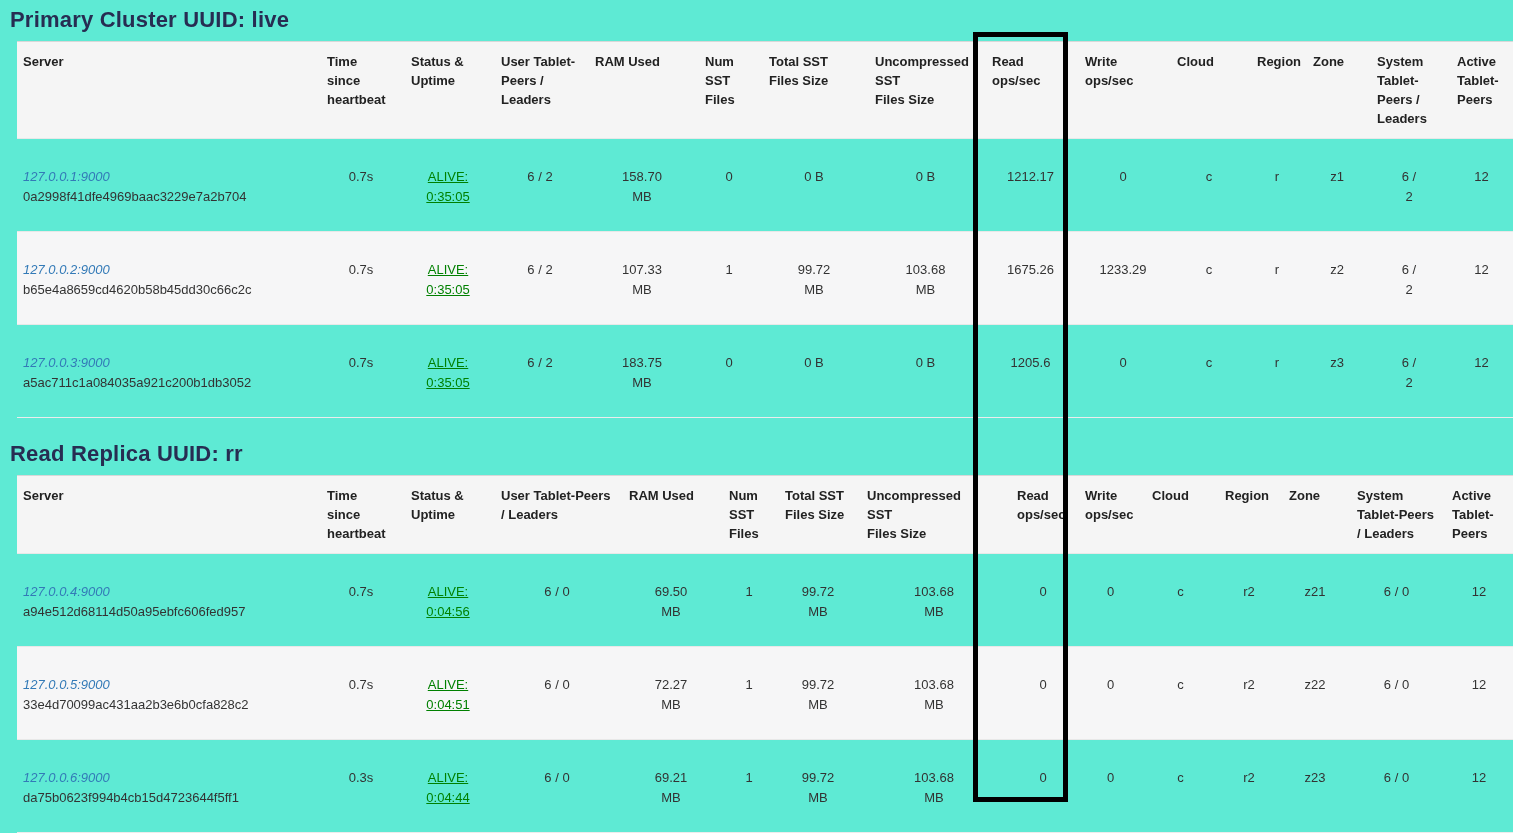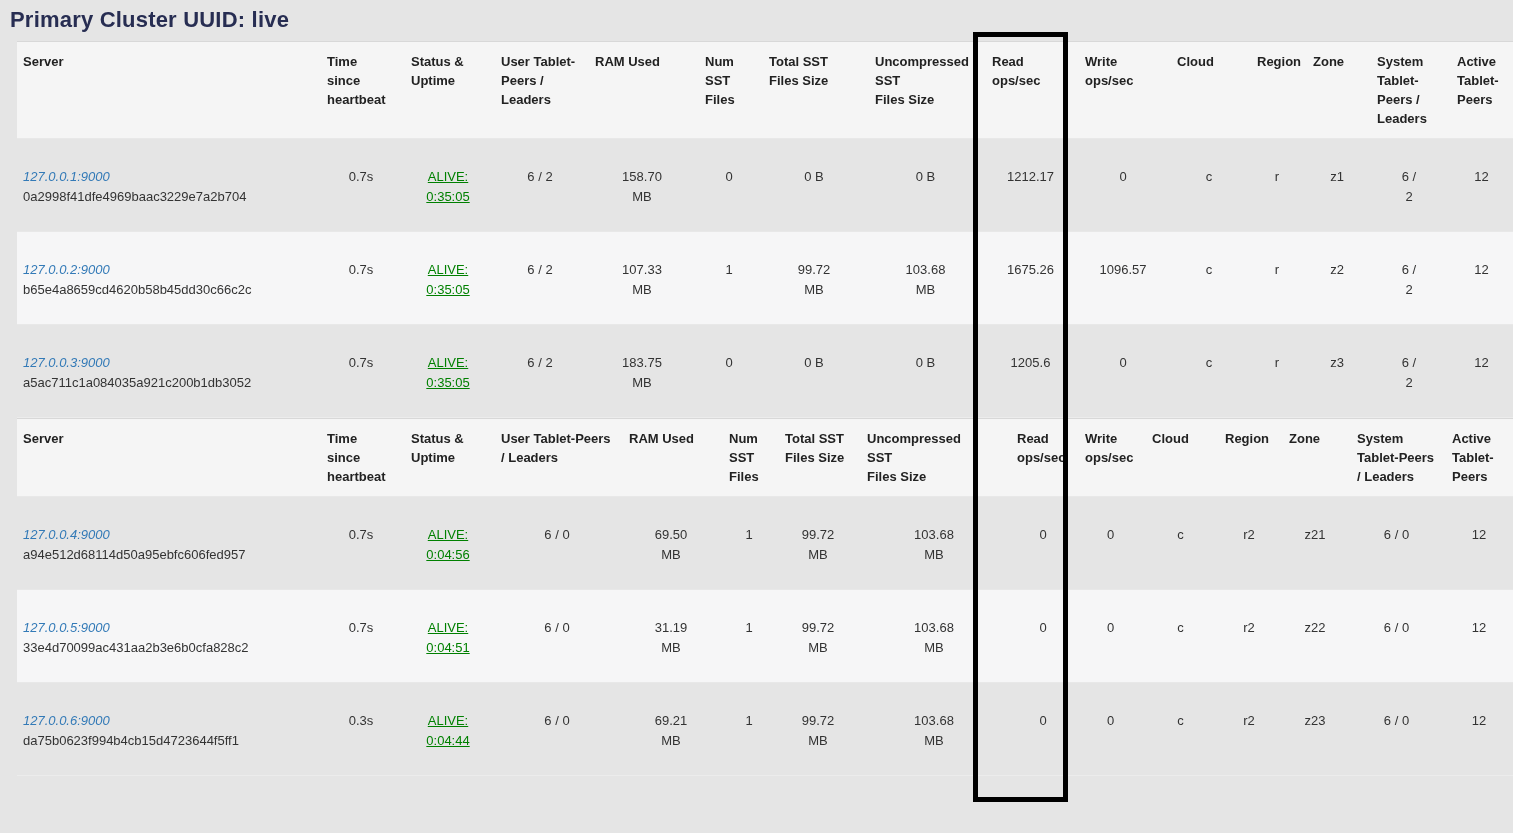--- a/index.html
+++ b/index.html
@@ -2,21 +2,21 @@
 <html style="--link: #337ab7; --alive: #008000; --title: #272d52; --highlight: #000000;"><head>
 <meta charset="utf-8">
 <style>
   :root{
     --link:#337ab7; --alive:#008000; --title:#272d52; --highlight:#000000;
     --hdr-bg:#f5f5f5; --stripe:#f6f6f7; --row-border:#e8e8e8; --table-border:#d8d8d8;
   }
   *{box-sizing:border-box;}
   html,body{margin:0;padding:0;background:#fff;}
   body{font-family:"Liberation Sans","DejaVu Sans",sans-serif;color:#333;}
-  .page{position:relative;width:1513px;height:833px;overflow:hidden;background:#e5e5e5;}
+  .page{position:relative;width:1513px;height:833px;overflow:hidden;background:#5eead4;}
   .section-title{
     font-size:22px;font-weight:bold;color:var(--title);
     margin:0;padding:8px 0 9px 10px;line-height:24px;letter-spacing:0.2px;
   }
   .section-title.second{padding-top:24px;}
   table.servers-table{
     border-collapse:collapse;table-layout:fixed;width:1497px;margin-left:17px;
     border-top:1px solid var(--table-border);border-bottom:1px solid #ececec;
   }
   table.servers-table th{
@@ -128,21 +128,21 @@
 0:35:05</td>
           <td>6 / 2</td>
           <td>107.33
 MB</td>
           <td>1</td>
           <td>99.72
 MB</td>
           <td>103.68
 MB</td>
           <td>1675.26</td>
-          <td>1096.57</td>
+          <td>1233.29</td>
           <td>c</td>
           <td>r</td>
           <td>z2</td>
           <td>6 /
 2</td>
           <td>12</td>
         </tr>
         <tr>
           <td class="col-server"><a href="#">127.0.0.3:9000</a><div class="uuid">a5ac711c1a084035a921c200b1db3052</div></td>
           <td>0.7s</td>
@@ -159,20 +159,21 @@
           <td>c</td>
           <td>r</td>
           <td>z3</td>
           <td>6 /
 2</td>
           <td>12</td>
         </tr>
       </tbody>
     </table>
 
+  <h2 class="section-title second">Read Replica UUID: rr</h2>
   <table class="servers-table">
       <colgroup>
         <col style="width: 302px;">
         <col style="width: 84px;">
         <col style="width: 90px;">
         <col style="width: 128px;">
         <col style="width: 100px;">
         <col style="width: 56px;">
         <col style="width: 82px;">
         <col style="width: 150px;">
@@ -239,21 +240,21 @@
           <td>z21</td>
           <td>6 / 0</td>
           <td>12</td>
         </tr>
         <tr>
           <td class="col-server"><a href="#">127.0.0.5:9000</a><div class="uuid">33e4d70099ac431aa2b3e6b0cfa828c2</div></td>
           <td>0.7s</td>
           <td class="status-alive">ALIVE:
 0:04:51</td>
           <td>6 / 0</td>
-          <td>31.19
+          <td>72.27
 MB</td>
           <td>1</td>
           <td>99.72
 MB</td>
           <td>103.68
 MB</td>
           <td>0</td>
           <td>0</td>
           <td>c</td>
           <td>r2</td>

